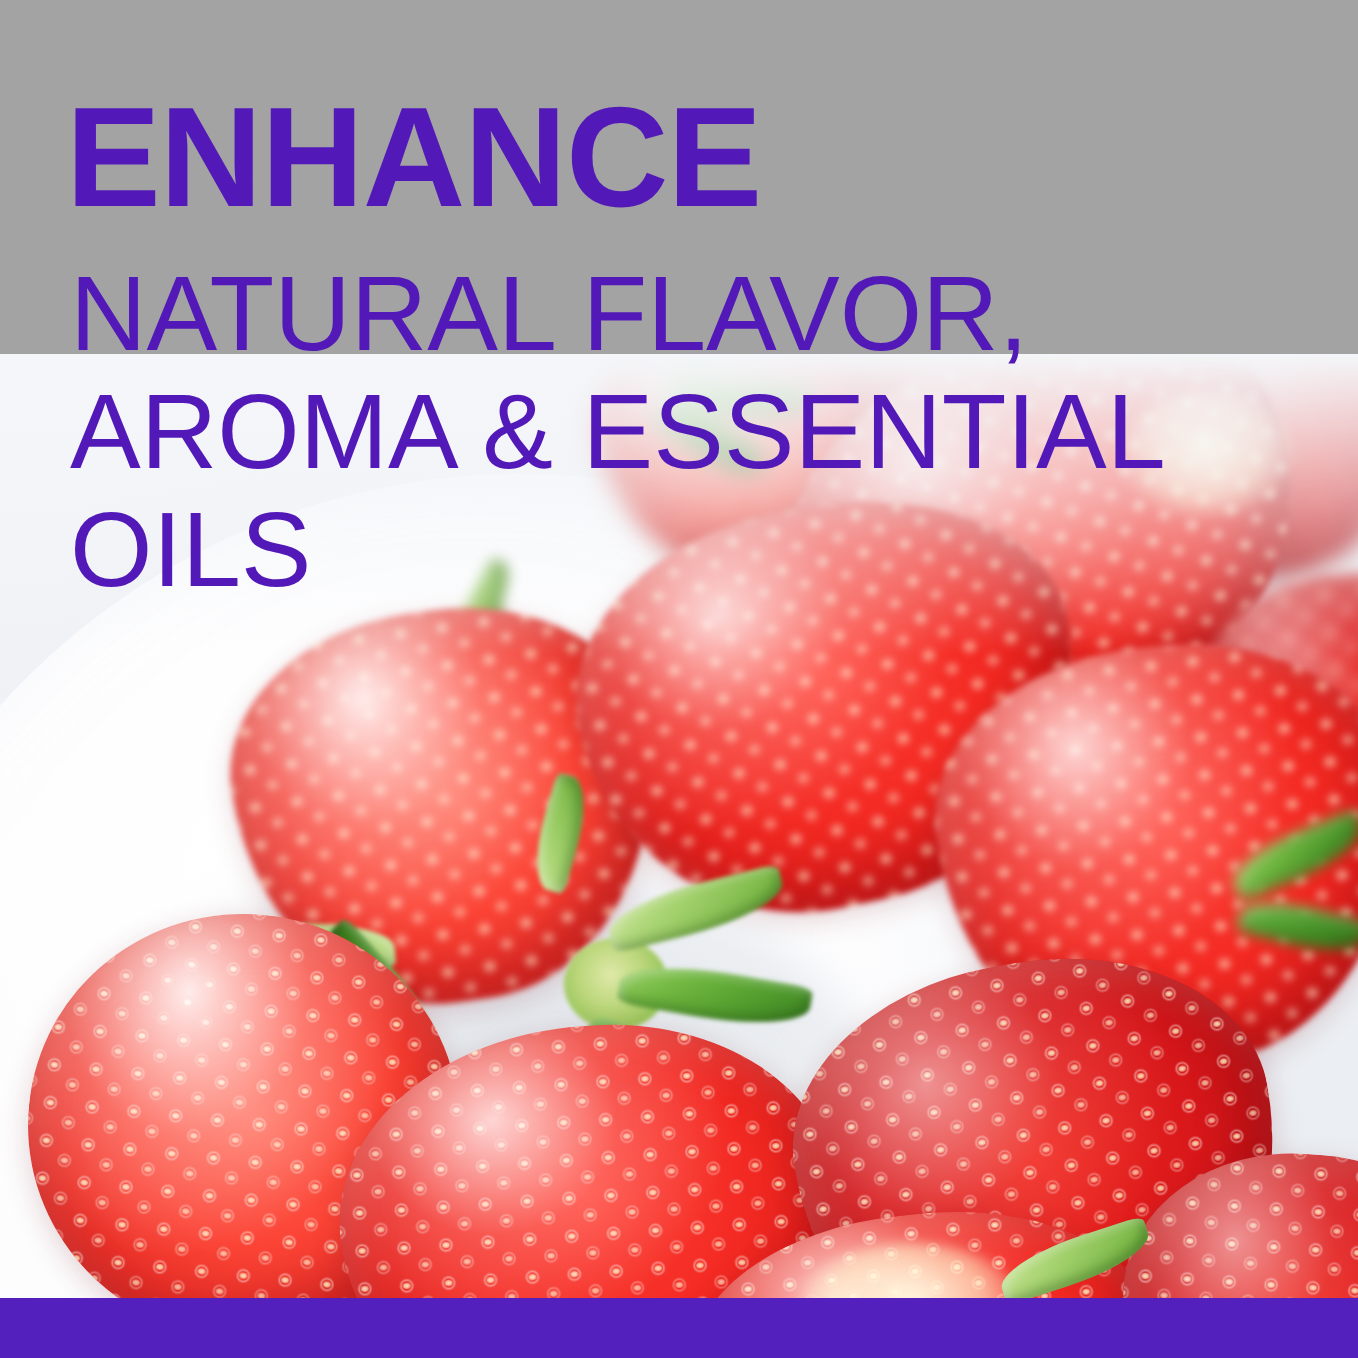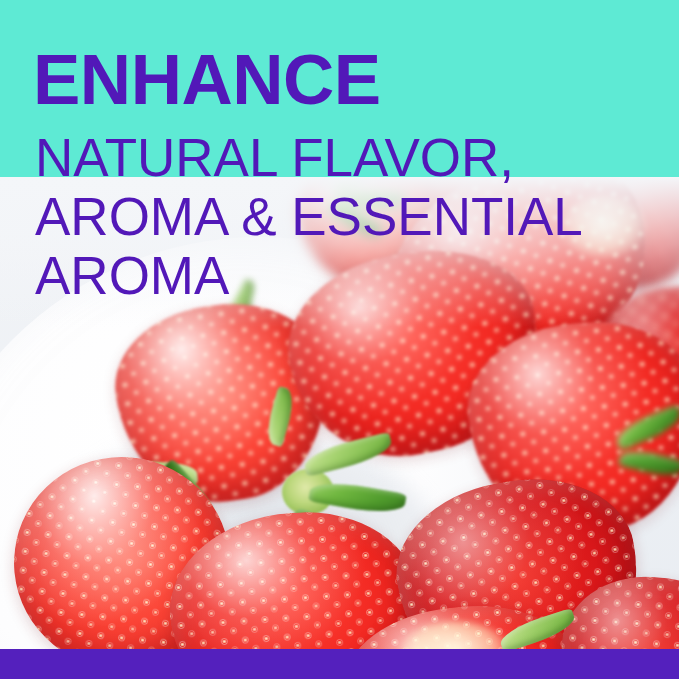--- a/index.html
+++ b/index.html
@@ -5,21 +5,21 @@
   html, body {
     margin: 0;
     padding: 0;
     background: #ffffff;
   }
   #banner {
     position: relative;
     width: 679px;
     height: 679px;
     overflow: hidden;
-    background: #5eead4;
+    background: #a3a3a3;
     font-family: "Liberation Sans", sans-serif;
   }
 
   
   #photo {
     position: absolute;
     left: 0;
     top: 177px;
     width: 679px;
     height: 472px;
@@ -254,18 +254,18 @@
       <div class="leaf dark" style="left:4px; top:20px; width:64px; height:20px; transform:rotate(14deg);"></div>
     </div>
 
     <div class="topfade"></div>
   </div>
 
   <div id="copy">
     <div id="headline">ENHANCE</div>
     <div class="subline" id="sub1">NATURAL FLAVOR,</div>
     <div class="subline" id="sub2">AROMA &amp; ESSENTIAL</div>
-    <div class="subline" id="sub3">AROMA</div>
+    <div class="subline" id="sub3">OILS</div>
   </div>
 
   <div id="bottom-bar"></div>
 
 </div>
 
 </body></html>

